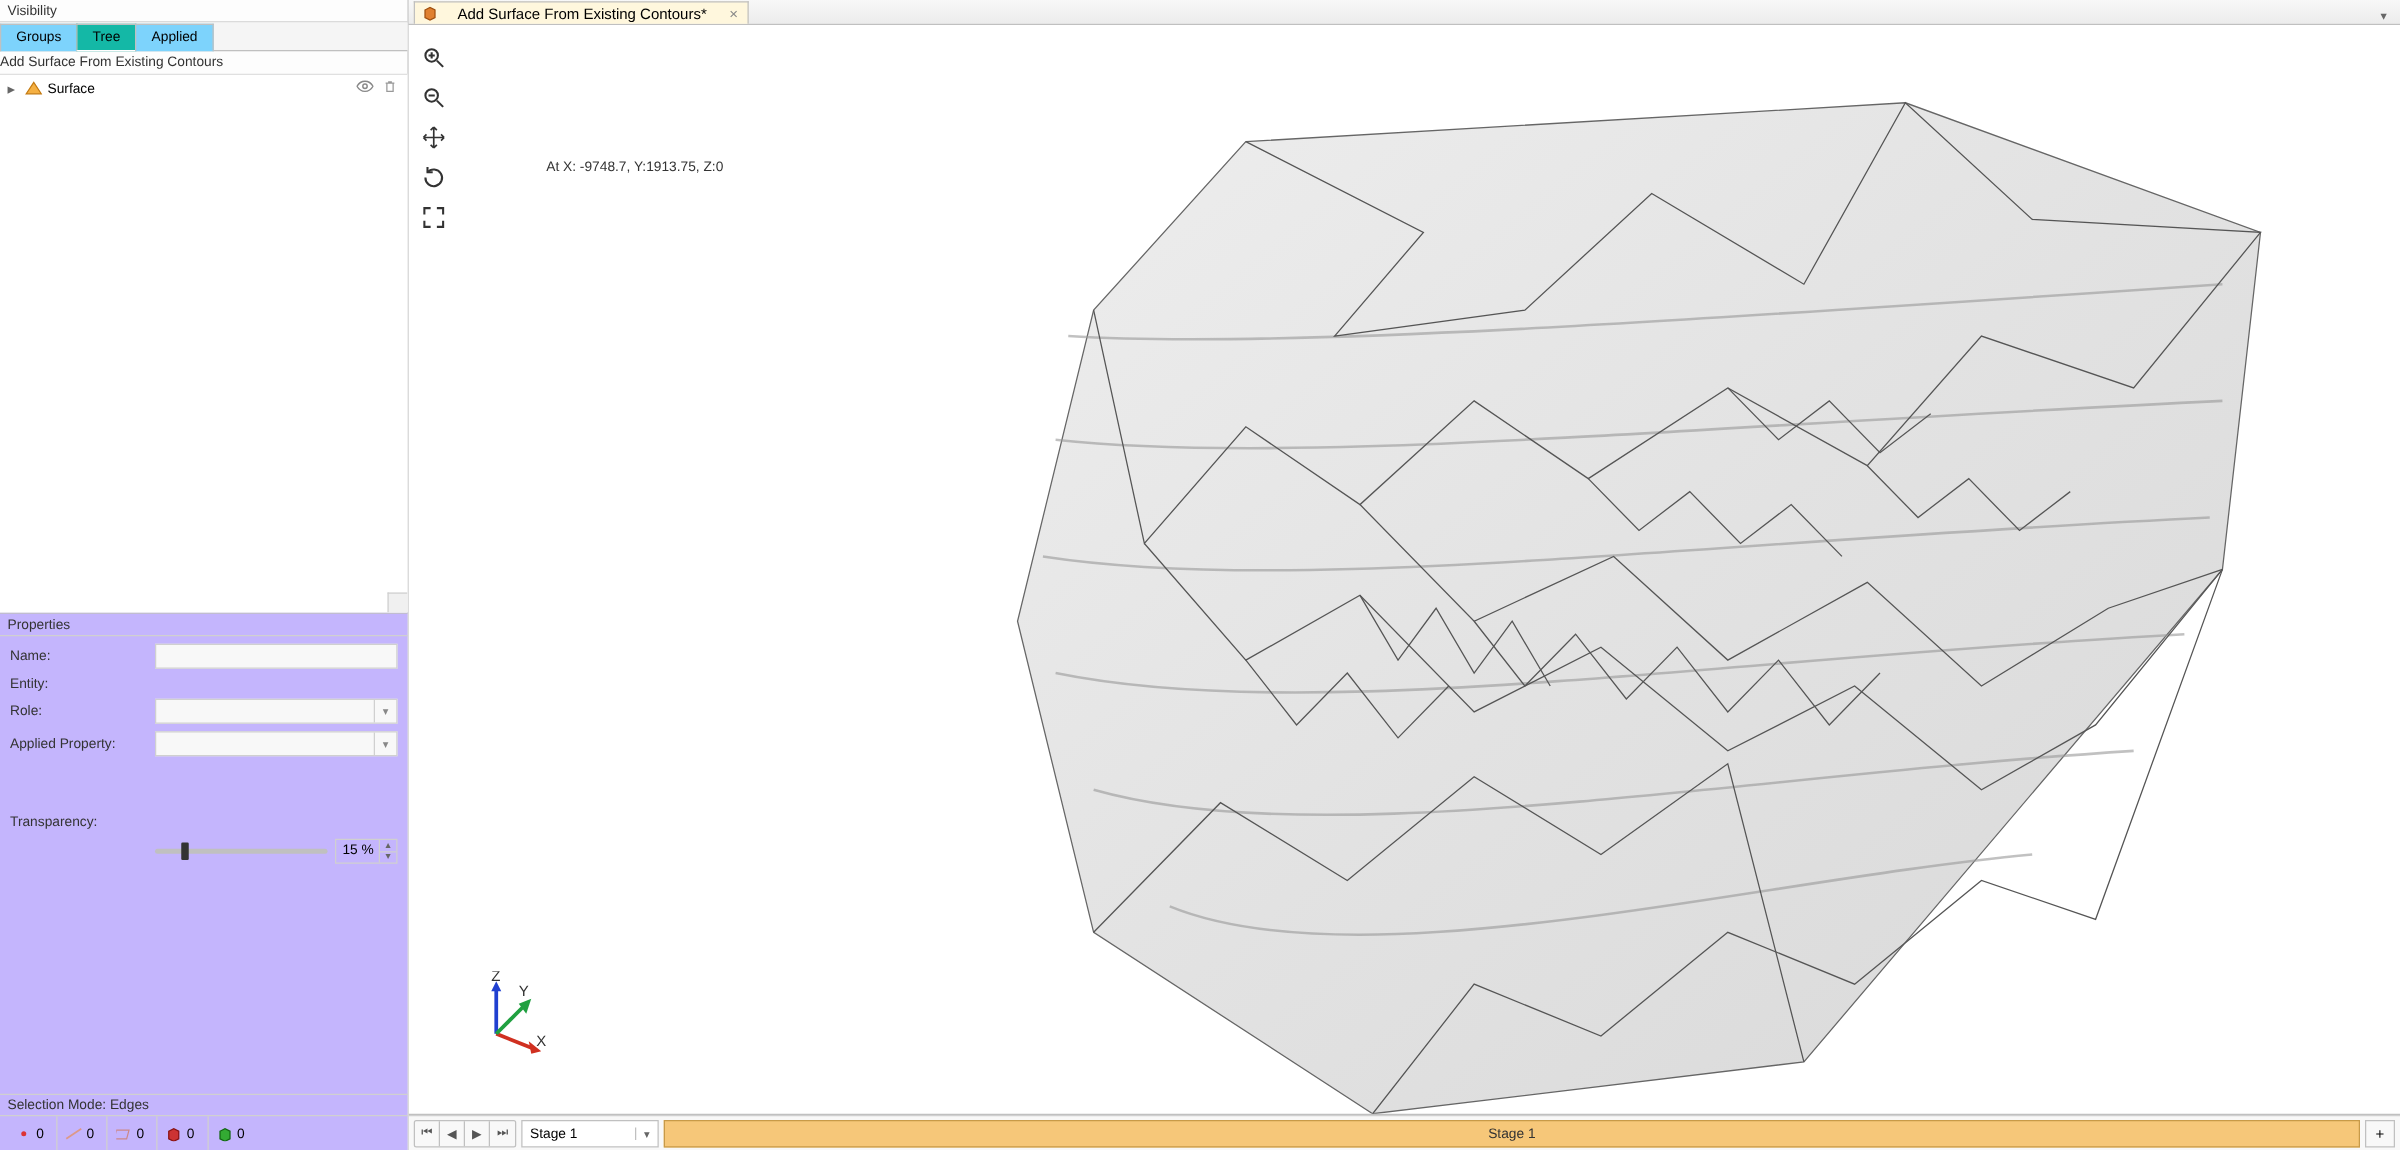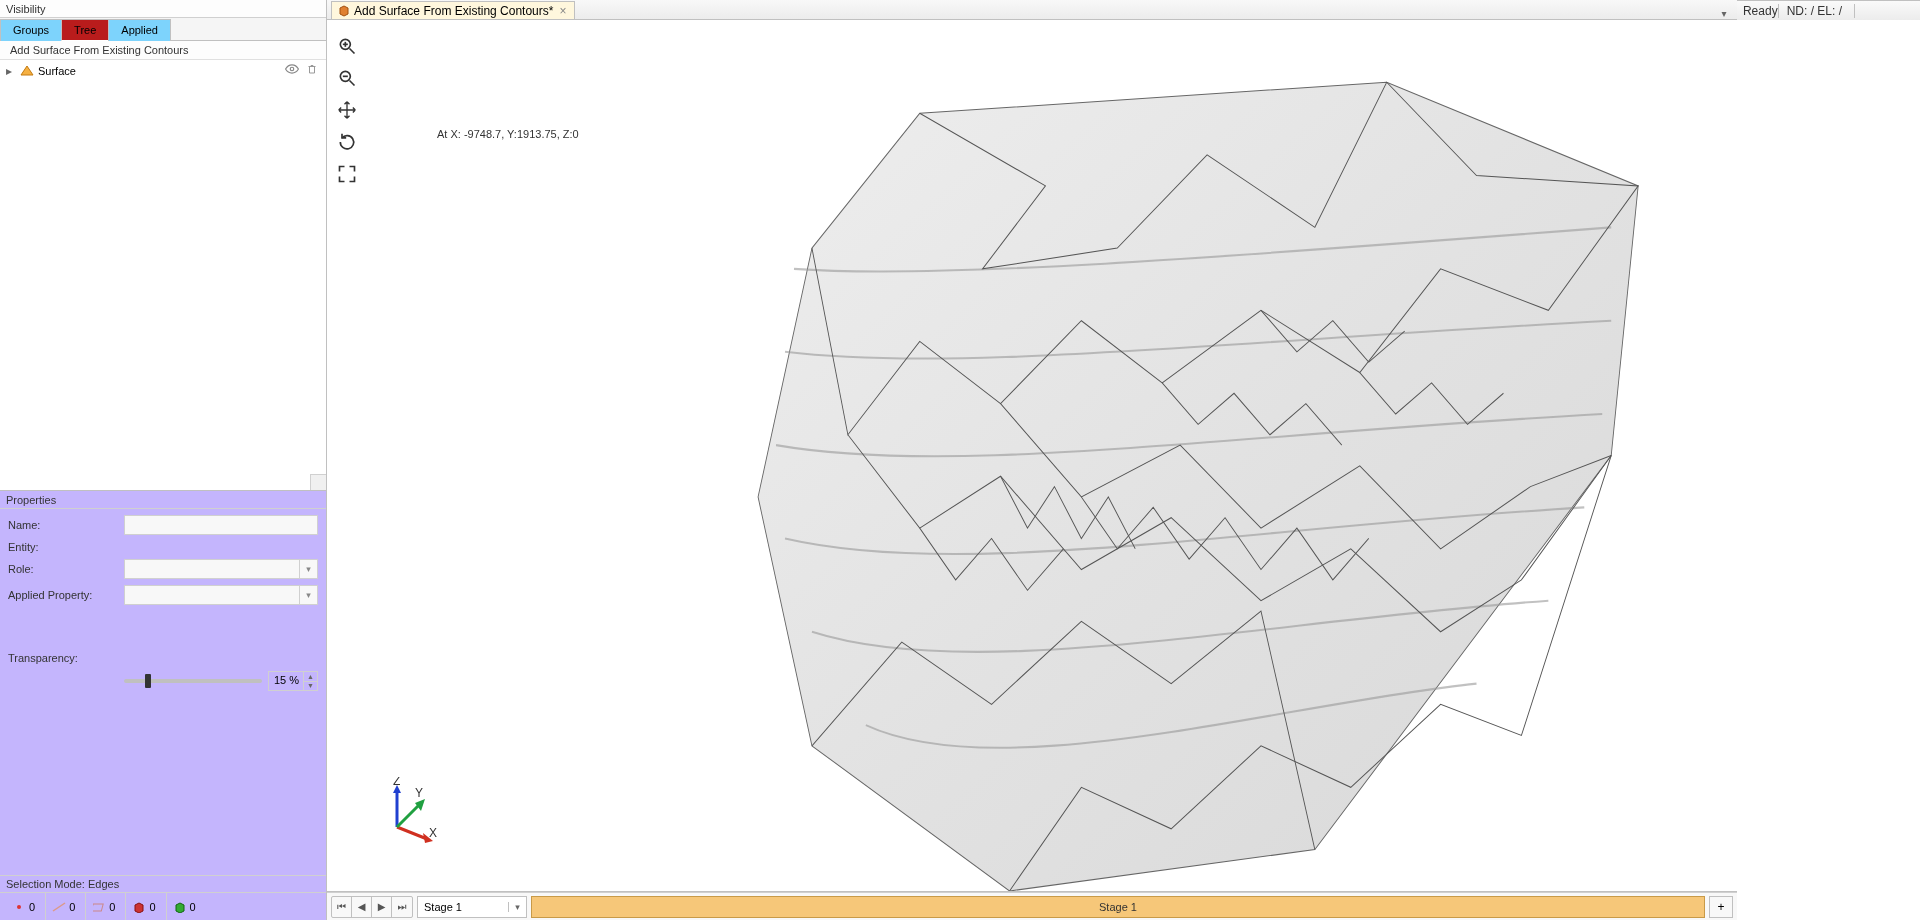--- a/index.html
+++ b/index.html
@@ -8,22 +8,22 @@
 
 
 .main { flex: 1; display: flex; min-height: 0; }
 
 
 .sidebar { width: 327px; display: flex; flex-direction: column; border-right: 1px solid #c0c0c0; background: #fdfdfd; }
 
 .panel-title { height: 18px; padding: 2px 6px; font-size: 11px; color: #333; border-bottom: 1px solid #d0d0d0; display:flex; align-items:center;}
 .tabs { display: flex; border-bottom: 1px solid #c0c0c0; background:#f5f5f5;}
 .tab { padding: 4px 12px; border: 1px solid #c0c0c0; border-bottom: none; margin-right: -1px; background: #7dd3fc; cursor: pointer; position: relative; top: 1px; font-size:11px;}
-.tab.active { background: #b91c1c; border-bottom: 1px solid #ffffff; }
-.subtitle { padding: 3px 10px; font-size: 11px; color: #333; }
+.tab.active { background: #14b8a6; border-bottom: 1px solid #ffffff; }
+.subtitle { padding: 3px 0; font-size: 11px; color: #333; }
 
 .tree { flex: 1; overflow: auto; border-top: 1px solid #e0e0e0; background:#ffffff; position:relative;}
 .tree-row { display: flex; align-items: center; padding: 2px 6px; gap: 4px; }
 .tree-row .expander { width: 10px; color: #666; cursor:pointer;}
 .tree-row .icon { width: 14px; height: 14px; display:inline-flex; align-items:center; justify-content:center;}
 .tree-row .label { flex: 1; font-size:11px;}
 .tree-row .eye, .tree-row .trash { width: 16px; color: #888; cursor:pointer; text-align:center;}
 .tree-scroll-corner{position:absolute; bottom:0; right:0; width:16px; height:16px; background:#f0f0f0; border-left:1px solid #d0d0d0; border-top:1px solid #d0d0d0;}
 
 .properties { height: 430px; border-top: 1px solid #c0c0c0; display:flex; flex-direction:column; background:#c4b5fd;}
@@ -46,21 +46,21 @@
 .sel-mode-bar{ border-top:1px solid #d0d0d0; padding:2px 6px; text-align:left; font-size:11px; color:#333;}
 .count-bar{ height:28px; border-top:1px solid #d0d0d0; display:flex; align-items:center; padding:0 6px; gap:4px;}
 .count-item{ display:flex; align-items:center; gap:3px; padding:0 6px; border-left:1px solid #d0d0d0; height:100%;}
 .count-item:first-child{border-left:none;}
 .count-item .ci-icon{width:14px;height:14px; display:flex; align-items:center; justify-content:center;}
 .count-item .ci-val{font-size:11px;}
 
 
 .viewarea{ flex:1; display:flex; flex-direction:column; min-width:0;}
 .doc-tabs{ height:20px; background:linear-gradient(#f8f8f8,#ececec); border-bottom:1px solid #c0c0c0; display:flex; align-items:flex-end; padding-left:4px;}
-.doc-tab{ height:18px; background:#fff7dd; border:1px solid #c0c0c0; border-bottom:none; display:flex; align-items:center; padding:0 6px; gap:4px; font-size:11px;}
+.doc-tab{ height:18px; background:#fff7dd; border:1px solid #c0c0c0; border-bottom:none; display:flex; align-items:center; padding:0 6px; gap:16px; font-size:11px;}
 .doc-tab .dicon{width:12px;height:12px;}
 .doc-tab .close{ color:#888; cursor:pointer; padding:0 2px;}
 .doc-tabs .menu-arrow{ margin-left:auto; width:20px; text-align:center; color:#666; cursor:pointer; font-size:10px; padding-right:6px;}
 
 .canvas-wrap{ flex:1; position:relative; background:#ffffff; border-bottom:1px solid #c0c0c0;}
 .toolbar-float{ position:absolute; left:8px; top:14px; display:flex; flex-direction:column; gap:8px;}
 .toolbar-float .tbtn{ width:24px; height:24px; display:flex; align-items:center; justify-content:center; cursor:pointer; color:#333;}
 .cursor-readout{ position:absolute; left:110px; top:108px; font-size:11px; color:#333;}
 .viewcube{ position:absolute; right:18px; top:40px; width:90px; height:90px;}
 .axis-gizmo{ position:absolute; left:40px; bottom:44px; width:70px; height:70px;}
@@ -317,20 +317,13 @@
       <div class="stage-combo">
         <div class="scv">Stage 1</div>
         <div class="sdd">▾</div>
       </div>
       <div class="stage-strip">Stage 1</div>
       <div class="stage-add">+</div>
     </div>
   </div>
  </div>
 
- <div class="statusbar">
-   <span>Ready</span>
-   <div class="right">
-     <span class="cell">ND: /  EL: /</span>
-     <span class="cell" style="width:60px"></span>
-   </div>
- </div>
 </div>
 
 </body></html>

